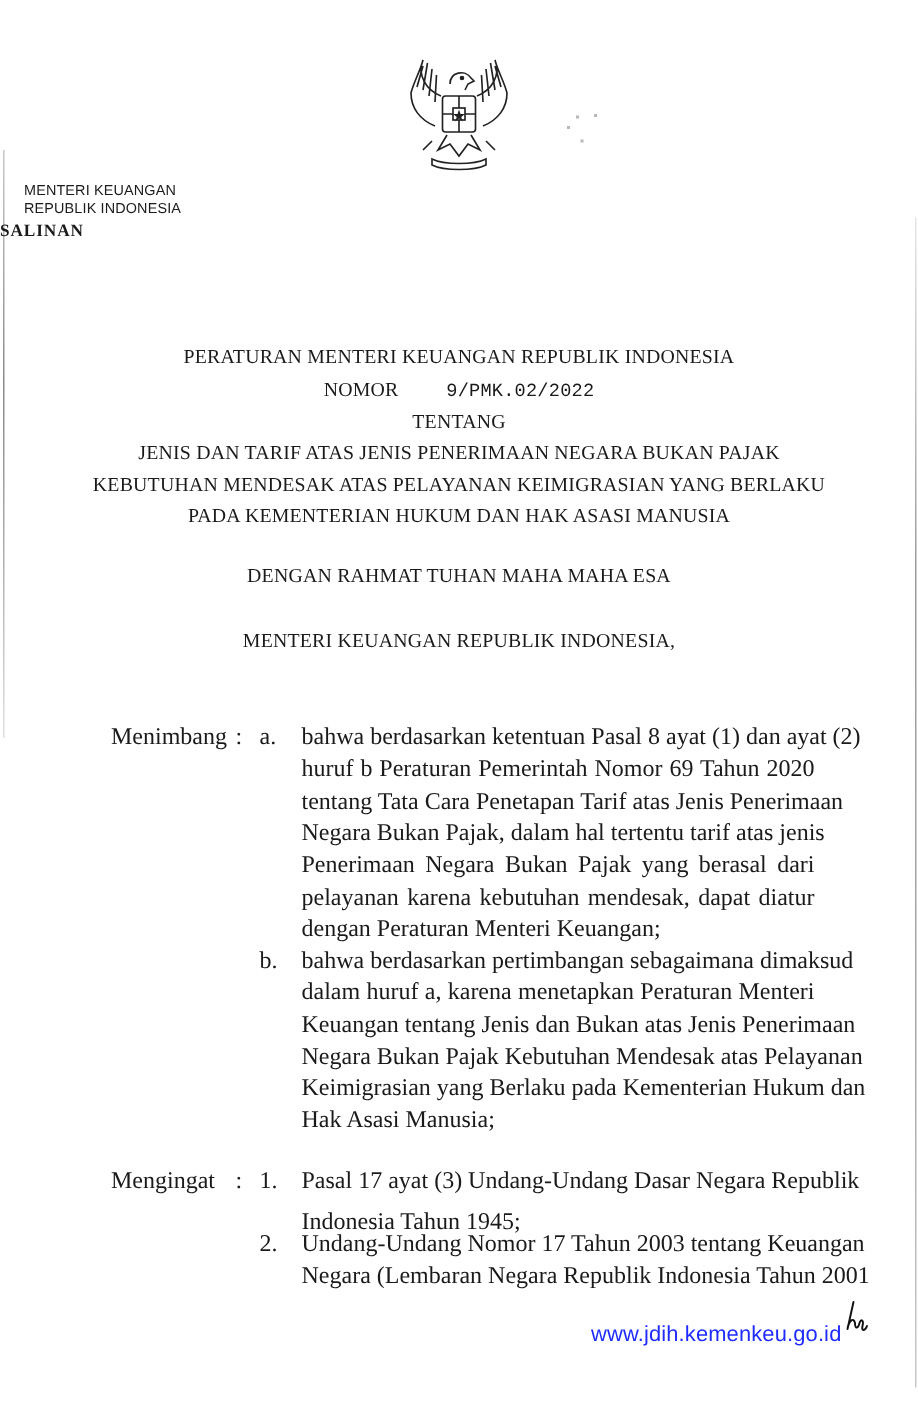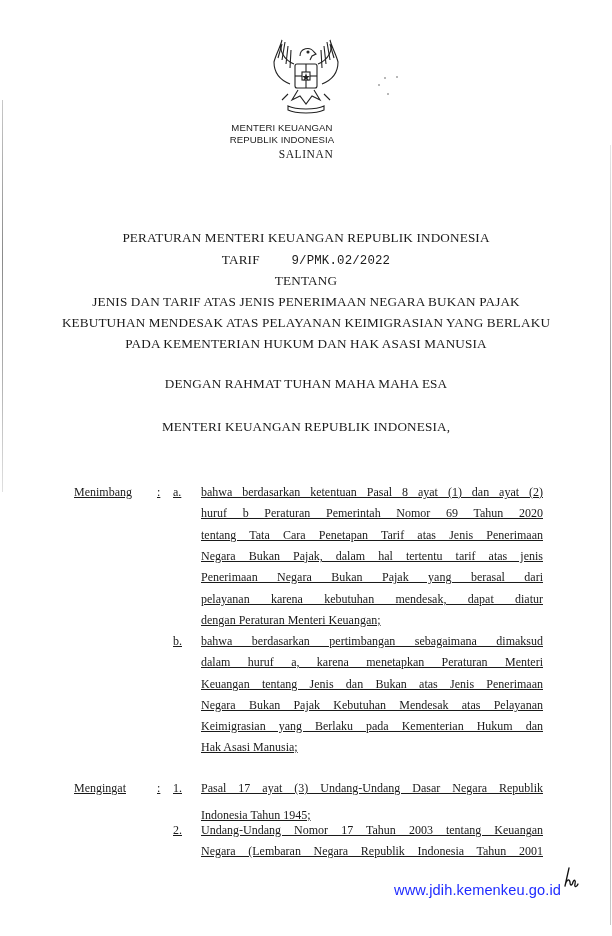--- a/index.html
+++ b/index.html
@@ -14,41 +14,41 @@
   }
   .edge-right {
     position: absolute; left: 610px; top: 145px; width: 1px; height: 780px;
     background: linear-gradient(#e6e6e6, #9a9a9a 30%, #a8a8a8 70%, #c8c8c8);
   }
   .speck { position: absolute; width: 2px; height: 2px; background: #b8b8b8; }
 
   .emblem { position: absolute; left: 264px; top: 34px; width: 84px; height: 84px; }
 
   .kop {
-    position: absolute; left: 0; width: 564px; text-align: center;
+    position: absolute; left: 16px; width: 564px; text-align: left;
     font-family: "Liberation Sans", "DejaVu Sans", sans-serif;
     font-size: 9.6px; letter-spacing: 0.1px; color: #1c1c1c;
   }
   .salinan {
-    position: absolute; left: 0; width: 612px; text-align: center;
+    position: absolute; left: 0; width: 612px; 
     font-family: "Liberation Serif", "DejaVu Serif", serif;
-    font-weight: normal; font-size: 11.5px; letter-spacing: 0.6px;
+    font-weight: bold; font-size: 11.5px; letter-spacing: 0.6px;
   }
 
   .title-line {
     position: absolute; left: 0; width: 612px; text-align: center;
     font-family: "Liberation Serif", "DejaVu Serif", serif;
     font-size: 13.2px; letter-spacing: 0.15px; line-height: 16px;
   }
   .mono { font-family: "Liberation Mono", "DejaVu Sans Mono", monospace; font-size: 12.4px; margin-left: 25px; }
 
   .section-label, .colon, .item-mark, .item-line {
     position: absolute;
     font-family: "Liberation Serif", "DejaVu Serif", serif;
-    font-size: 12px; line-height: 16px; white-space: nowrap; text-decoration: underline;
+    font-size: 16px; line-height: 16px; white-space: nowrap;
   }
   .item-line { left: 201px; width: 342px; text-align: justify; text-align-last: justify; }
   .item-line.last { text-align-last: left; }
 
   .footer-url {
     position: absolute; left: 394px; top: 882px;
     font-family: "Liberation Sans", "DejaVu Sans", sans-serif;
     font-size: 14.6px; color: #1f2bff; text-decoration: none; letter-spacing: 0.1px;
   }
   .paraf { position: absolute; left: 560px; top: 866px; width: 22px; height: 28px; }
@@ -87,21 +87,21 @@
     <path d="M24 72 C32 76 52 76 60 72 L60 76 C52 80 32 80 24 76 Z"></path>
   </g>
 </svg>
 
 <div class="kop" style="top:122px">MENTERI KEUANGAN</div>
 <div class="kop" style="top:134px">REPUBLIK INDONESIA</div>
 <div class="salinan" style="top:148px">SALINAN</div>
 
 <div class="title-line" style="top:230px">PERATURAN MENTERI KEUANGAN REPUBLIK INDONESIA</div>
 <div class="title-line" style="top:252px">
-  <span>TARIF</span>&nbsp;
+  <span>NOMOR</span>&nbsp;
   <span class="mono">9/PMK.02/2022</span>
 </div>
 <div class="title-line" style="top:273px">TENTANG</div>
 <div class="title-line" style="top:294px">JENIS DAN TARIF ATAS JENIS PENERIMAAN NEGARA BUKAN PAJAK</div>
 <div class="title-line" style="top:315px">KEBUTUHAN MENDESAK ATAS PELAYANAN KEIMIGRASIAN YANG BERLAKU</div>
 <div class="title-line" style="top:336px">PADA KEMENTERIAN HUKUM DAN HAK ASASI MANUSIA</div>
 
 <div class="title-line" style="top:376px">DENGAN RAHMAT TUHAN MAHA MAHA ESA</div>
 <div class="title-line" style="top:419px">MENTERI KEUANGAN REPUBLIK INDONESIA,</div>
 

